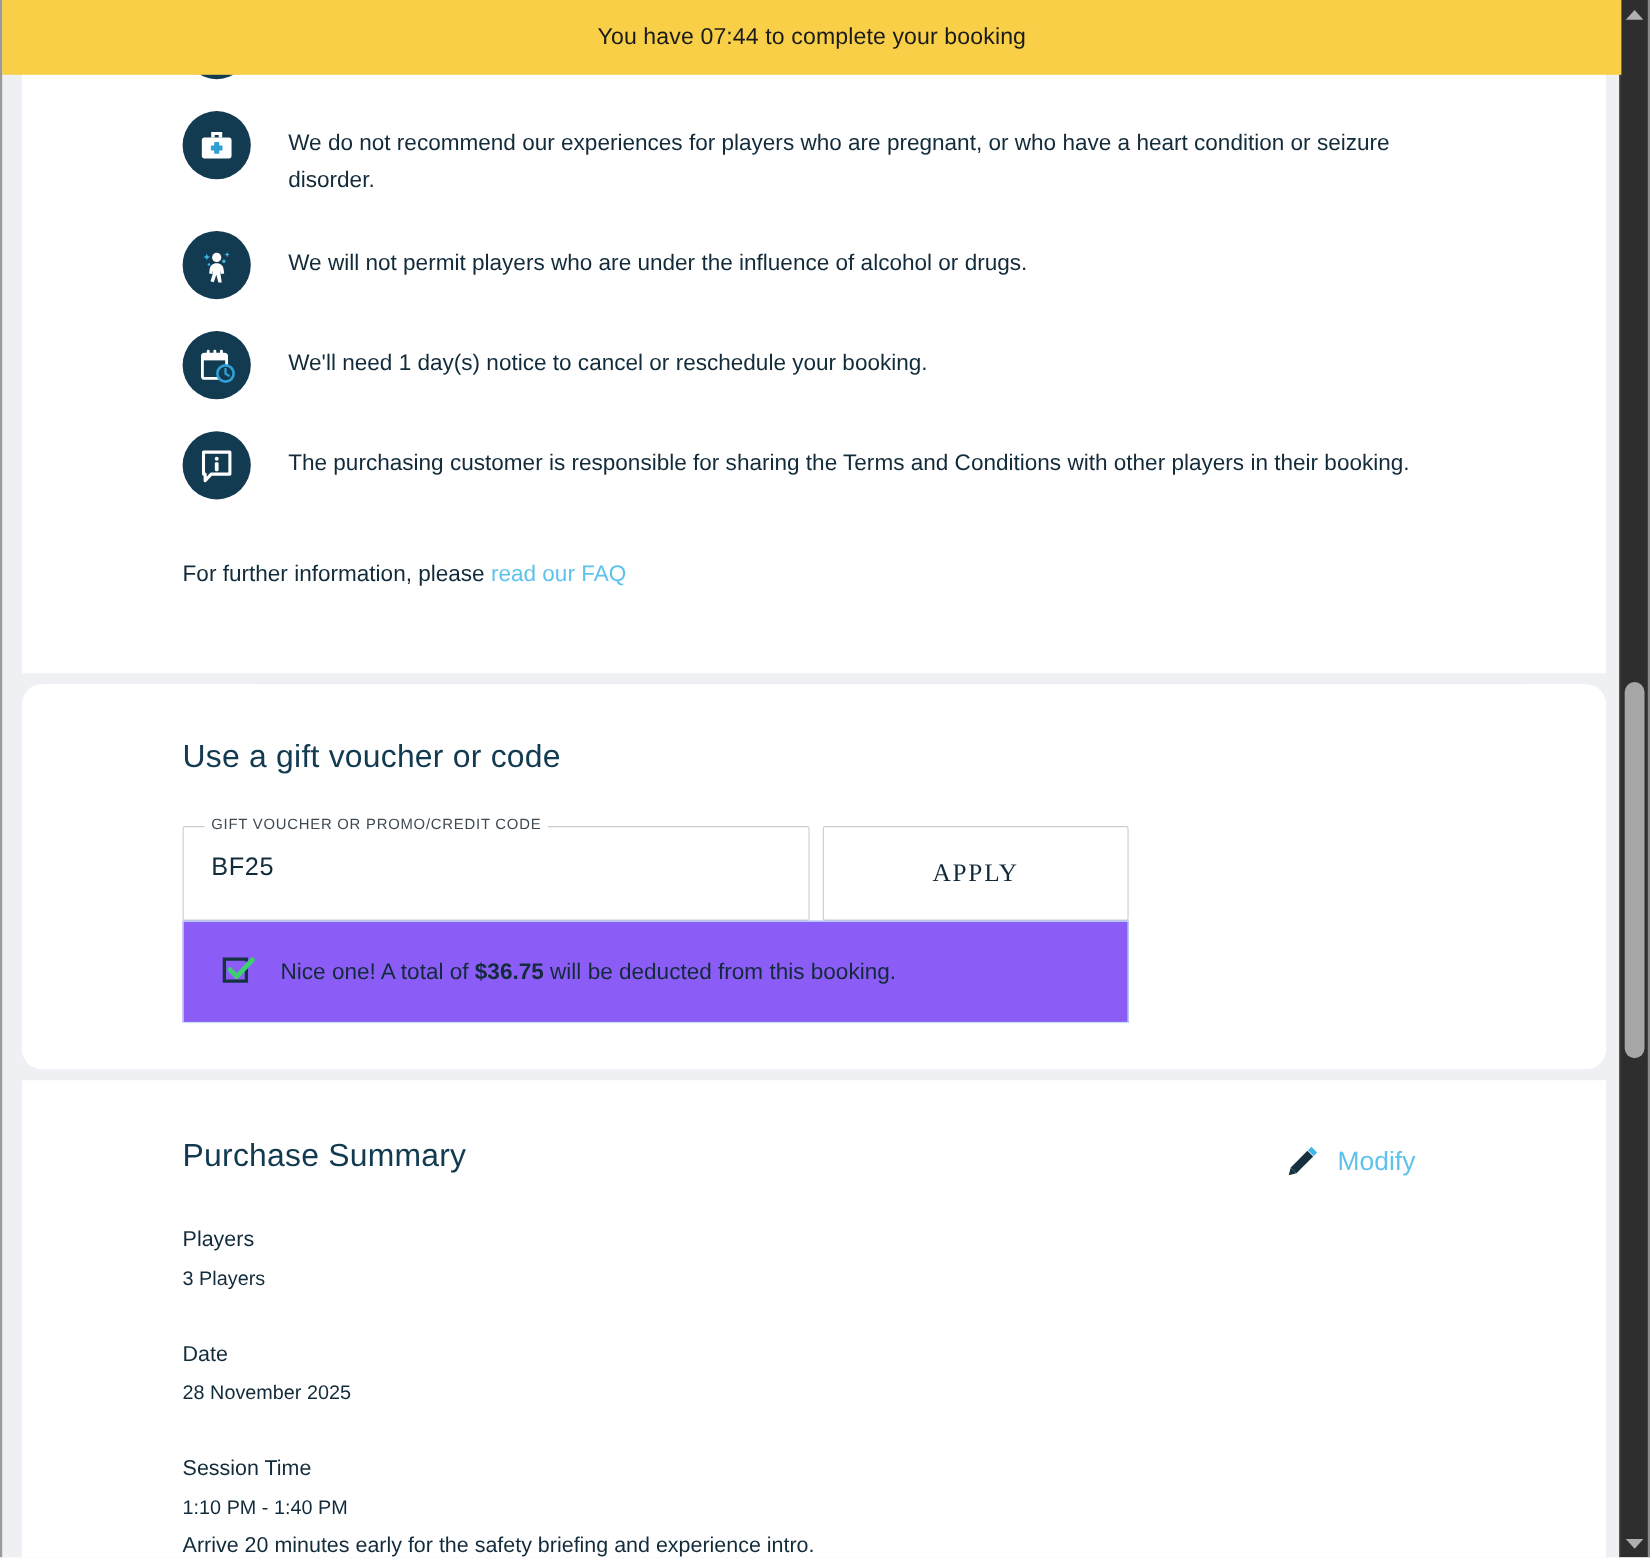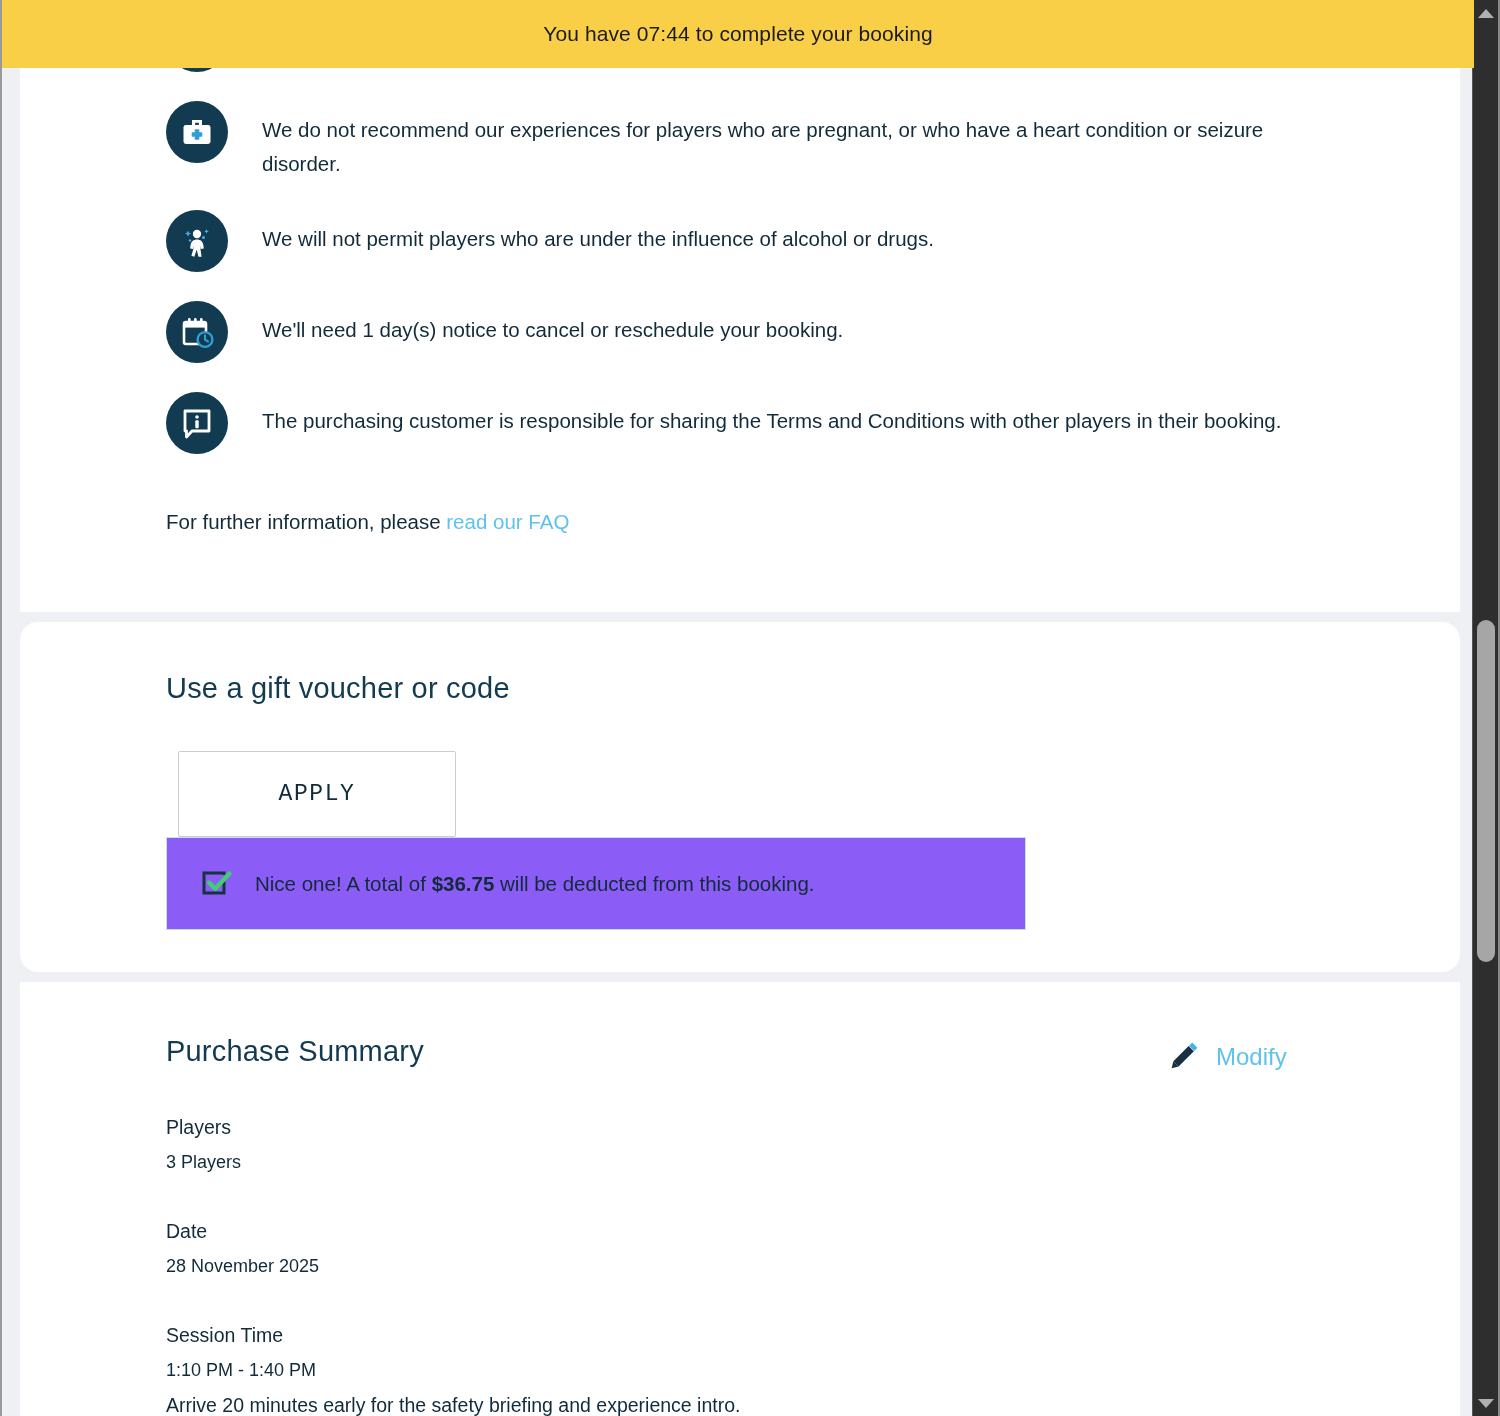--- a/index.html
+++ b/index.html
@@ -169,21 +169,21 @@
     letter-spacing: 0.6px;
   }
 
   .apply-btn {
     width: 278px;
     height: 86px;
     margin-left: 12px;
     border: 1px solid #c9cdd2;
     background: #ffffff;
     border-radius: 2px;
-    font-family: Liberation Mono, monospace;
+    font-family: Liberation Serif, serif;
     font-size: 23px;
     letter-spacing: 1.6px;
     color: #122b3a;
     cursor: pointer;
   }
 
   .voucher-alert {
     position: absolute;
     left: 146px;
     top: 215px;
@@ -383,20 +383,25 @@
 
       <div class="faq-line"><span>For further information, please </span><a class="faq-link" href="#">read our FAQ</a></div>
 
     </div>
 
     <div class="card" id="card-voucher">
 
       <h2 class="voucher-title">Use a gift voucher or code</h2>
 
       <div class="voucher-row">
+        <div class="field-wrap">
+          <div class="field-box"></div>
+          <span class="field-notch">GIFT VOUCHER OR PROMO/CREDIT CODE</span>
+          <input class="field-input" type="text" value="BF25" style="">
+        </div>
         <button class="apply-btn">APPLY</button>
       </div>
 
       <div class="voucher-alert">
         <span>
           <svg width="34" height="34" viewBox="0 0 34 34">
             <path d="M25 16.5V28H5V8h20v2" fill="none" stroke="#15333f" stroke-width="3"></path>
             <path d="M10 17.5l6.2 6.2L30.5 8.6" fill="none" stroke="#3ecf6e" stroke-width="4.4" stroke-linecap="round" stroke-linejoin="round"></path>
           </svg>
         </span>

